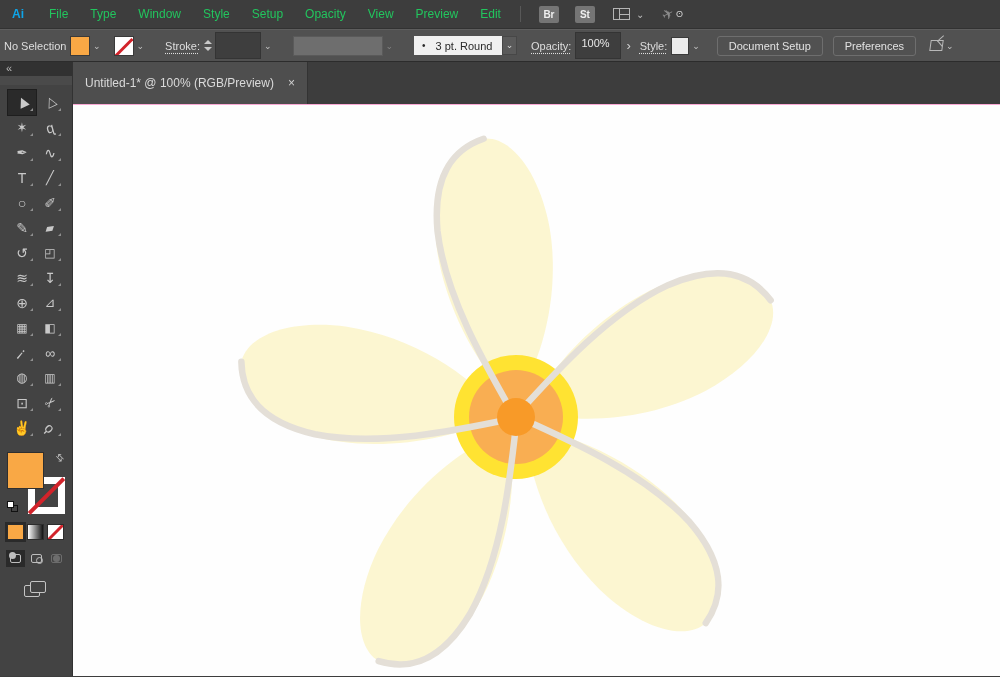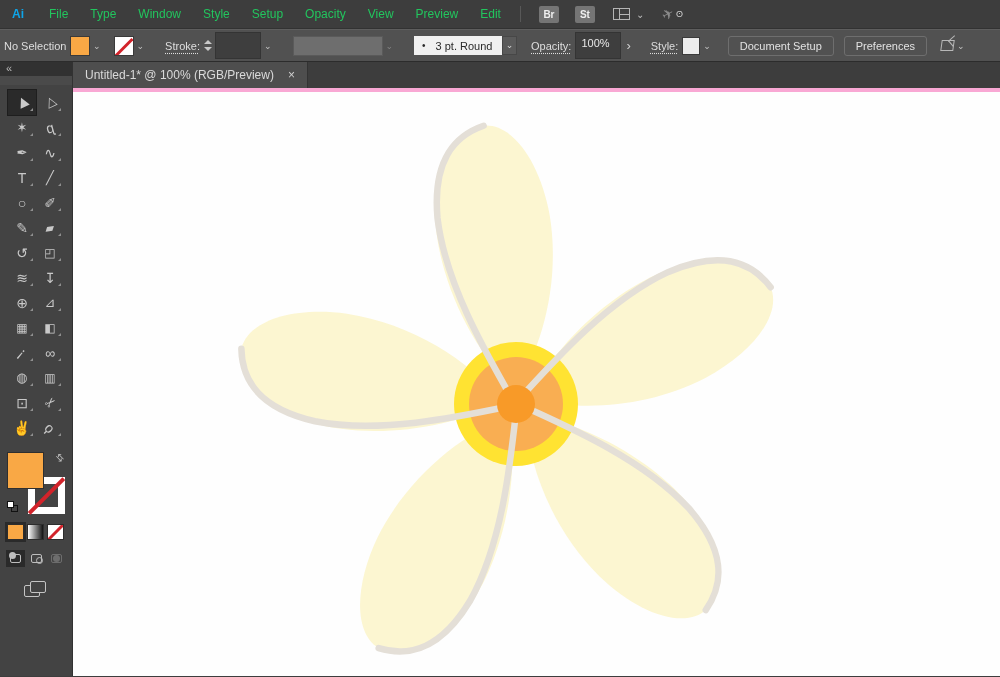--- a/index.html
+++ b/index.html
@@ -82,21 +82,21 @@
   .dm.behind .ci { background:none; border:1px solid #bdbdbd; left:9px; top:7px; }
   .dm.inside { opacity:.35; }
   .dm.inside .ci { left:6px; top:5px; }
 
   .screen-mode { width:24px; height:18px; margin:14px auto 0; position:relative; }
   .screen-mode .r1 { position:absolute; left:0; top:4px; width:16px; height:12px; border:1px solid #c4c4c4; border-radius:2px; }
   .screen-mode .r2 { position:absolute; left:6px; top:0; width:16px; height:12px; border:1px solid #c4c4c4; border-radius:2px; background:#434343; }
 
   
   .content { flex:1; display:flex; flex-direction:column; }
-  .tabbar { height:30px; background:#3d3d3d; display:flex; border-bottom:4px solid #f9a8d4; }
+  .tabbar { height:43px; background:#3d3d3d; display:flex; border-bottom:1px solid #f9a8d4; }
   .tab { background:#4e4e4e; height:100%; display:flex; align-items:center; padding:0 12px; font-size:12px; color:#dadada; border-right:1px solid #333; }
   .tab .close { margin-left:14px; color:#cfcfcf; font-size:12px; cursor:default; }
   .canvas { flex:1; background:#fefefe; position:relative; overflow:hidden; }
   .canvas svg { display:block; }
 </style>
 </head>
 <body>
 
 <div class="menubar">
   <span class="logo">Ai</span>
@@ -149,21 +149,21 @@
   <span class="dd-white">
     <span class="dot">•</span>
     <span>3 pt. Round</span>
   </span>
   <button class="chev-btn">⌄</button>
 
   <span class="cb-label">Opacity:</span>
   <span class="field">100%</span>
   <button class="arrow-btn">›</button>
 
-  <span class="cb-label" style="margin-left:15px">Style:</span>
+  <span class="cb-label" style="margin-left:4px">Style:</span>
   <span class="swatch" style="background:#ececec; width:18px; height:18px;"></span>
   <span class="dd-chev">⌄</span>
 
   <button class="cb-btn">Document Setup</button>
   <button class="cb-btn">Preferences</button>
 
   <span class="align-icon"></span>
   <span class="dd-chev">⌄</span>
 </div>
 

